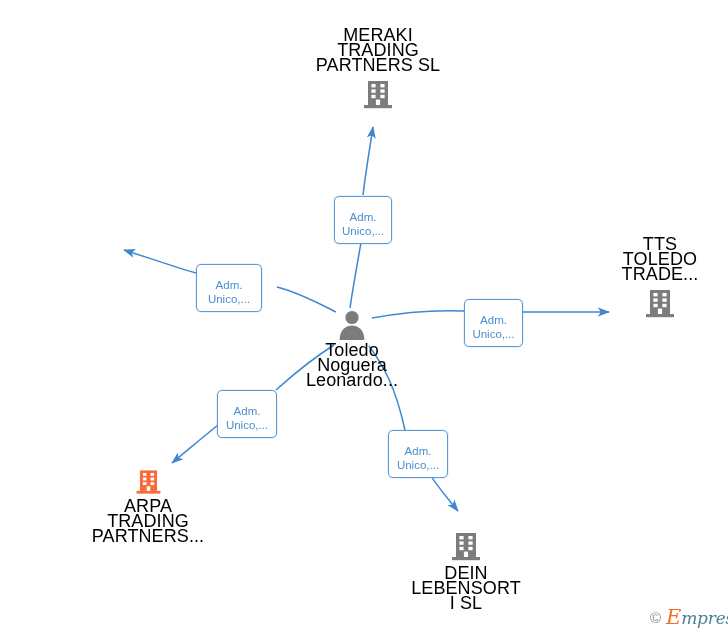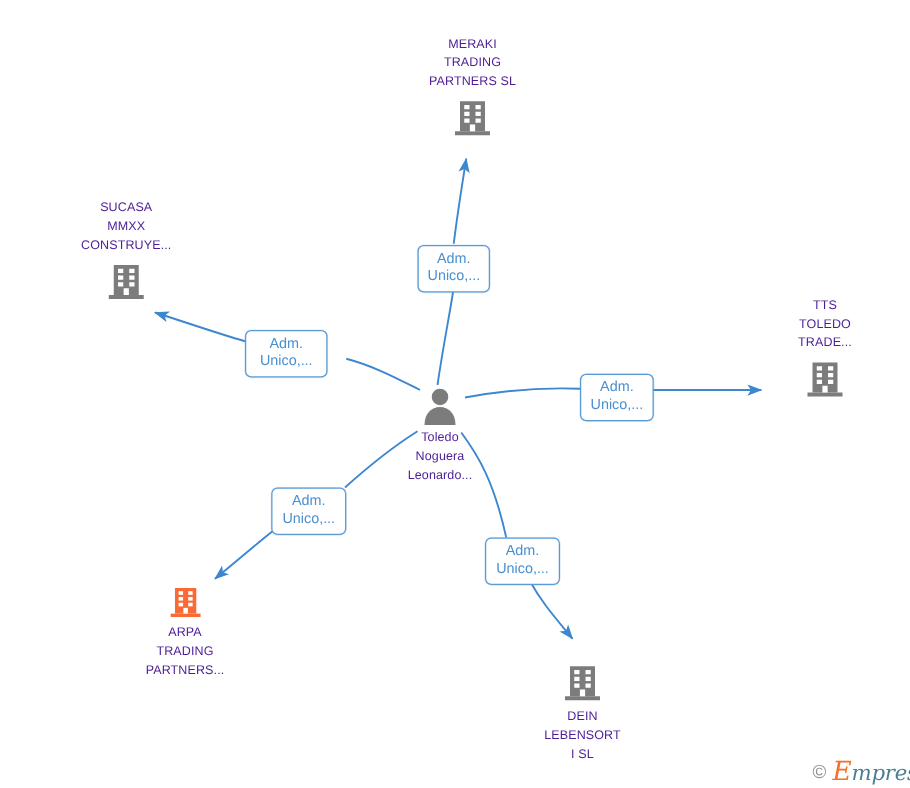--- a/index.html
+++ b/index.html
@@ -30,22 +30,22 @@
 
   
   .node {
     position: absolute;
     width: 150px;
     margin-left: -75px;
     text-align: center;
     line-height: 15px;
   }
   .node-label {
-    font-size: 10px;
-    color: #4c1d95;
+    font-size: 18px;
+    color: #000000;
     letter-spacing: 0.1px;
     white-space: pre-line;
     display: block;
   }
   .node-icon {
     display: block;
     margin: 0 auto;
   }
   .node.label-top .node-icon { margin-top: 4px; }
   .node.label-bottom .node-label { margin-top: 3px; }
@@ -54,21 +54,21 @@
   .edge-label {
     position: absolute;
     box-sizing: border-box;
     background: #ffffff;
     border: 1px solid #5b9bd5;
     border-radius: 5px;
     color: #4a8fd0;
     font-size: 11.5px;
     line-height: 14px;
     text-align: center;
-    padding: 3px 7px 5px 7px;
+    padding: 13px 7px 5px 7px;
     white-space: pre-line;
     box-shadow: 0 0 0 0.5px rgba(91,155,213,0.25);
   }
 
   
   #watermark {
     position: absolute;
     display: flex;
     align-items: center;
     gap: 5px;
@@ -155,36 +155,20 @@
       <rect x="10.4" y="7" width="4.2" height="3.4" fill="#ffffff"></rect>
       <rect x="19.4" y="7" width="4.2" height="3.4" fill="#ffffff"></rect>
       <rect x="10.4" y="12.4" width="4.2" height="3.4" fill="#ffffff"></rect>
       <rect x="19.4" y="12.4" width="4.2" height="3.4" fill="#ffffff"></rect>
       <rect x="10.4" y="17.8" width="4.2" height="3.4" fill="#ffffff"></rect>
       <rect x="19.4" y="17.8" width="4.2" height="3.4" fill="#ffffff"></rect>
       <rect x="14.9" y="22.6" width="4.2" height="5.4" fill="#ffffff"></rect>
     </svg>
   </div>
 
-  <div class="node label-top" style="left:101px; top:159px;">
-    <span class="node-label">SUCASA
-MMXX
-CONSTRUYE...</span>
-    <svg class="node-icon" width="34" height="34" viewBox="0 0 34 34">
-      <rect x="7" y="4" width="20" height="24" fill="#7c7c7c"></rect>
-      <rect x="3" y="28" width="28" height="3.2" fill="#7c7c7c"></rect>
-      <rect x="10.4" y="7" width="4.2" height="3.4" fill="#ffffff"></rect>
-      <rect x="19.4" y="7" width="4.2" height="3.4" fill="#ffffff"></rect>
-      <rect x="10.4" y="12.4" width="4.2" height="3.4" fill="#ffffff"></rect>
-      <rect x="19.4" y="12.4" width="4.2" height="3.4" fill="#ffffff"></rect>
-      <rect x="10.4" y="17.8" width="4.2" height="3.4" fill="#ffffff"></rect>
-      <rect x="19.4" y="17.8" width="4.2" height="3.4" fill="#ffffff"></rect>
-      <rect x="14.9" y="22.6" width="4.2" height="5.4" fill="#ffffff"></rect>
-    </svg>
-  </div>
 
   <div class="node label-top" style="left:660px; top:237px;">
     <span class="node-label">TTS
 TOLEDO
 TRADE...</span>
     <svg class="node-icon" width="34" height="34" viewBox="0 0 34 34">
       <rect x="7" y="4" width="20" height="24" fill="#7c7c7c"></rect>
       <rect x="3" y="28" width="28" height="3.2" fill="#7c7c7c"></rect>
       <rect x="10.4" y="7" width="4.2" height="3.4" fill="#ffffff"></rect>
       <rect x="19.4" y="7" width="4.2" height="3.4" fill="#ffffff"></rect>

